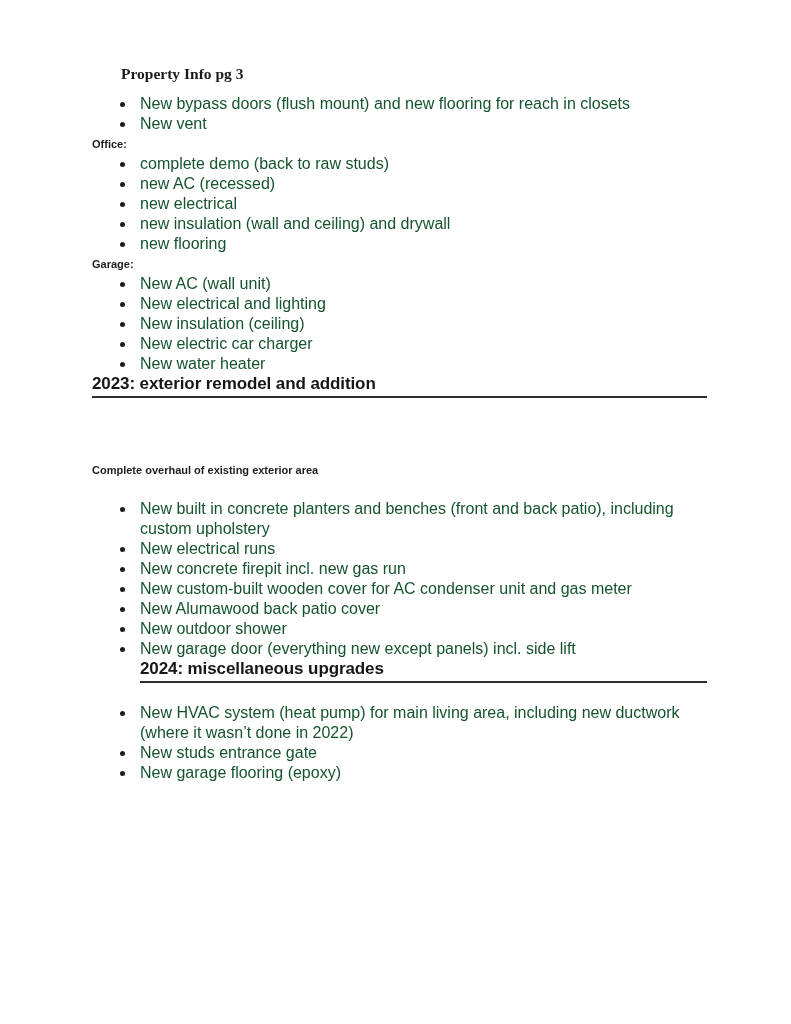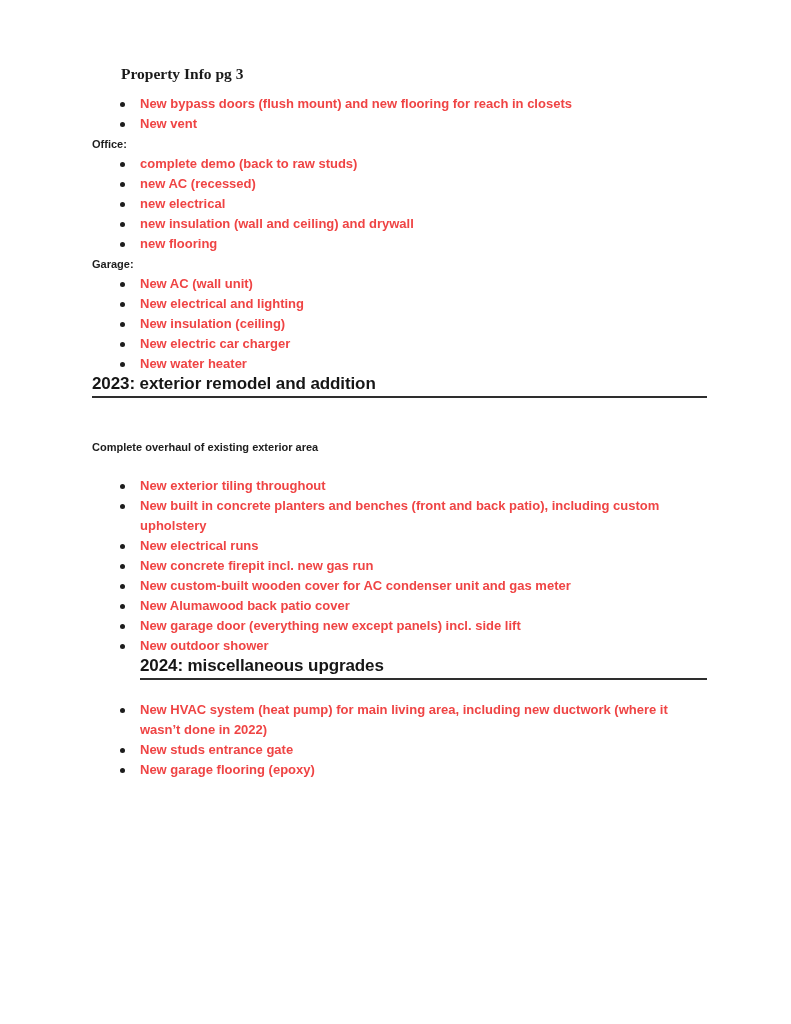--- a/index.html
+++ b/index.html
@@ -30,24 +30,23 @@
     color: #1a1a1a;
   }
   ul.bullets {
     list-style: none;
     margin: 0;
     padding: 0;
   }
   ul.bullets li {
     position: relative;
     padding-left: 48px;
-    font-size: 13px;
+    font-size: 16px;
     line-height: 20px;
-    color: #ef4444;
-    font-weight: bold;
+    color: #14532d;
   }
   ul.bullets li::before {
     content: "";
     position: absolute;
     left: 28px;
     top: 8px;
     width: 5px;
     height: 5px;
     border-radius: 50%;
     background: #1d1d1d;
@@ -65,21 +64,21 @@
     letter-spacing: -0.1px;
     margin: 0;
     padding-bottom: 3px;
     border-bottom: 2px solid #2e2e2e;
     color: #161616;
   }
   
   .mb-top-bullets   { margin-bottom: 20px; }
   .mb-office-list   { margin-bottom: 18px; }
   .mb-garage-list   { margin-bottom: 37px; }
-  .mb-h2023         { margin-bottom: 39px; }
+  .mb-h2023         { margin-bottom: 62px; }
   .mb-subheading    { margin-bottom: 19px; }
   .mb-list2023      { margin-bottom: 35px; }
   .mb-h2024         { margin-bottom: 20px; margin-left: 48px; }
 </style>
 </head>
 <body>
 
 <div class="page">
 
   <h1 class="doc-title">Property Info pg 3</h1>
@@ -107,28 +106,27 @@
       <li>New insulation (ceiling)</li>
       <li>New electric car charger</li>
       <li>New water heater</li>
     </ul>
 
   <h2 class="section-heading mb-h2023">2023: exterior remodel and addition</h2>
 
   <p class="bold-label mb-subheading">Complete overhaul of existing exterior area</p>
 
   <ul class="bullets mb-list2023">
-      <li>New exterior tiling throughout</li>
       <li>New built in concrete planters and benches (front and back patio), including custom upholstery</li>
       <li>New electrical runs</li>
       <li>New concrete firepit incl. new gas run</li>
       <li>New custom-built wooden cover for AC condenser unit and gas meter</li>
       <li>New Alumawood back patio cover</li>
+      <li>New outdoor shower</li>
       <li>New garage door (everything new except panels) incl. side lift</li>
-      <li>New outdoor shower</li>
     </ul>
 
   <h2 class="section-heading mb-h2024">2024: miscellaneous upgrades</h2>
 
   <ul class="bullets">
       <li>New HVAC system (heat pump) for main living area, including new ductwork (where it wasn’t done in 2022)</li>
       <li>New studs entrance gate</li>
       <li>New garage flooring (epoxy)</li>
     </ul>
 

